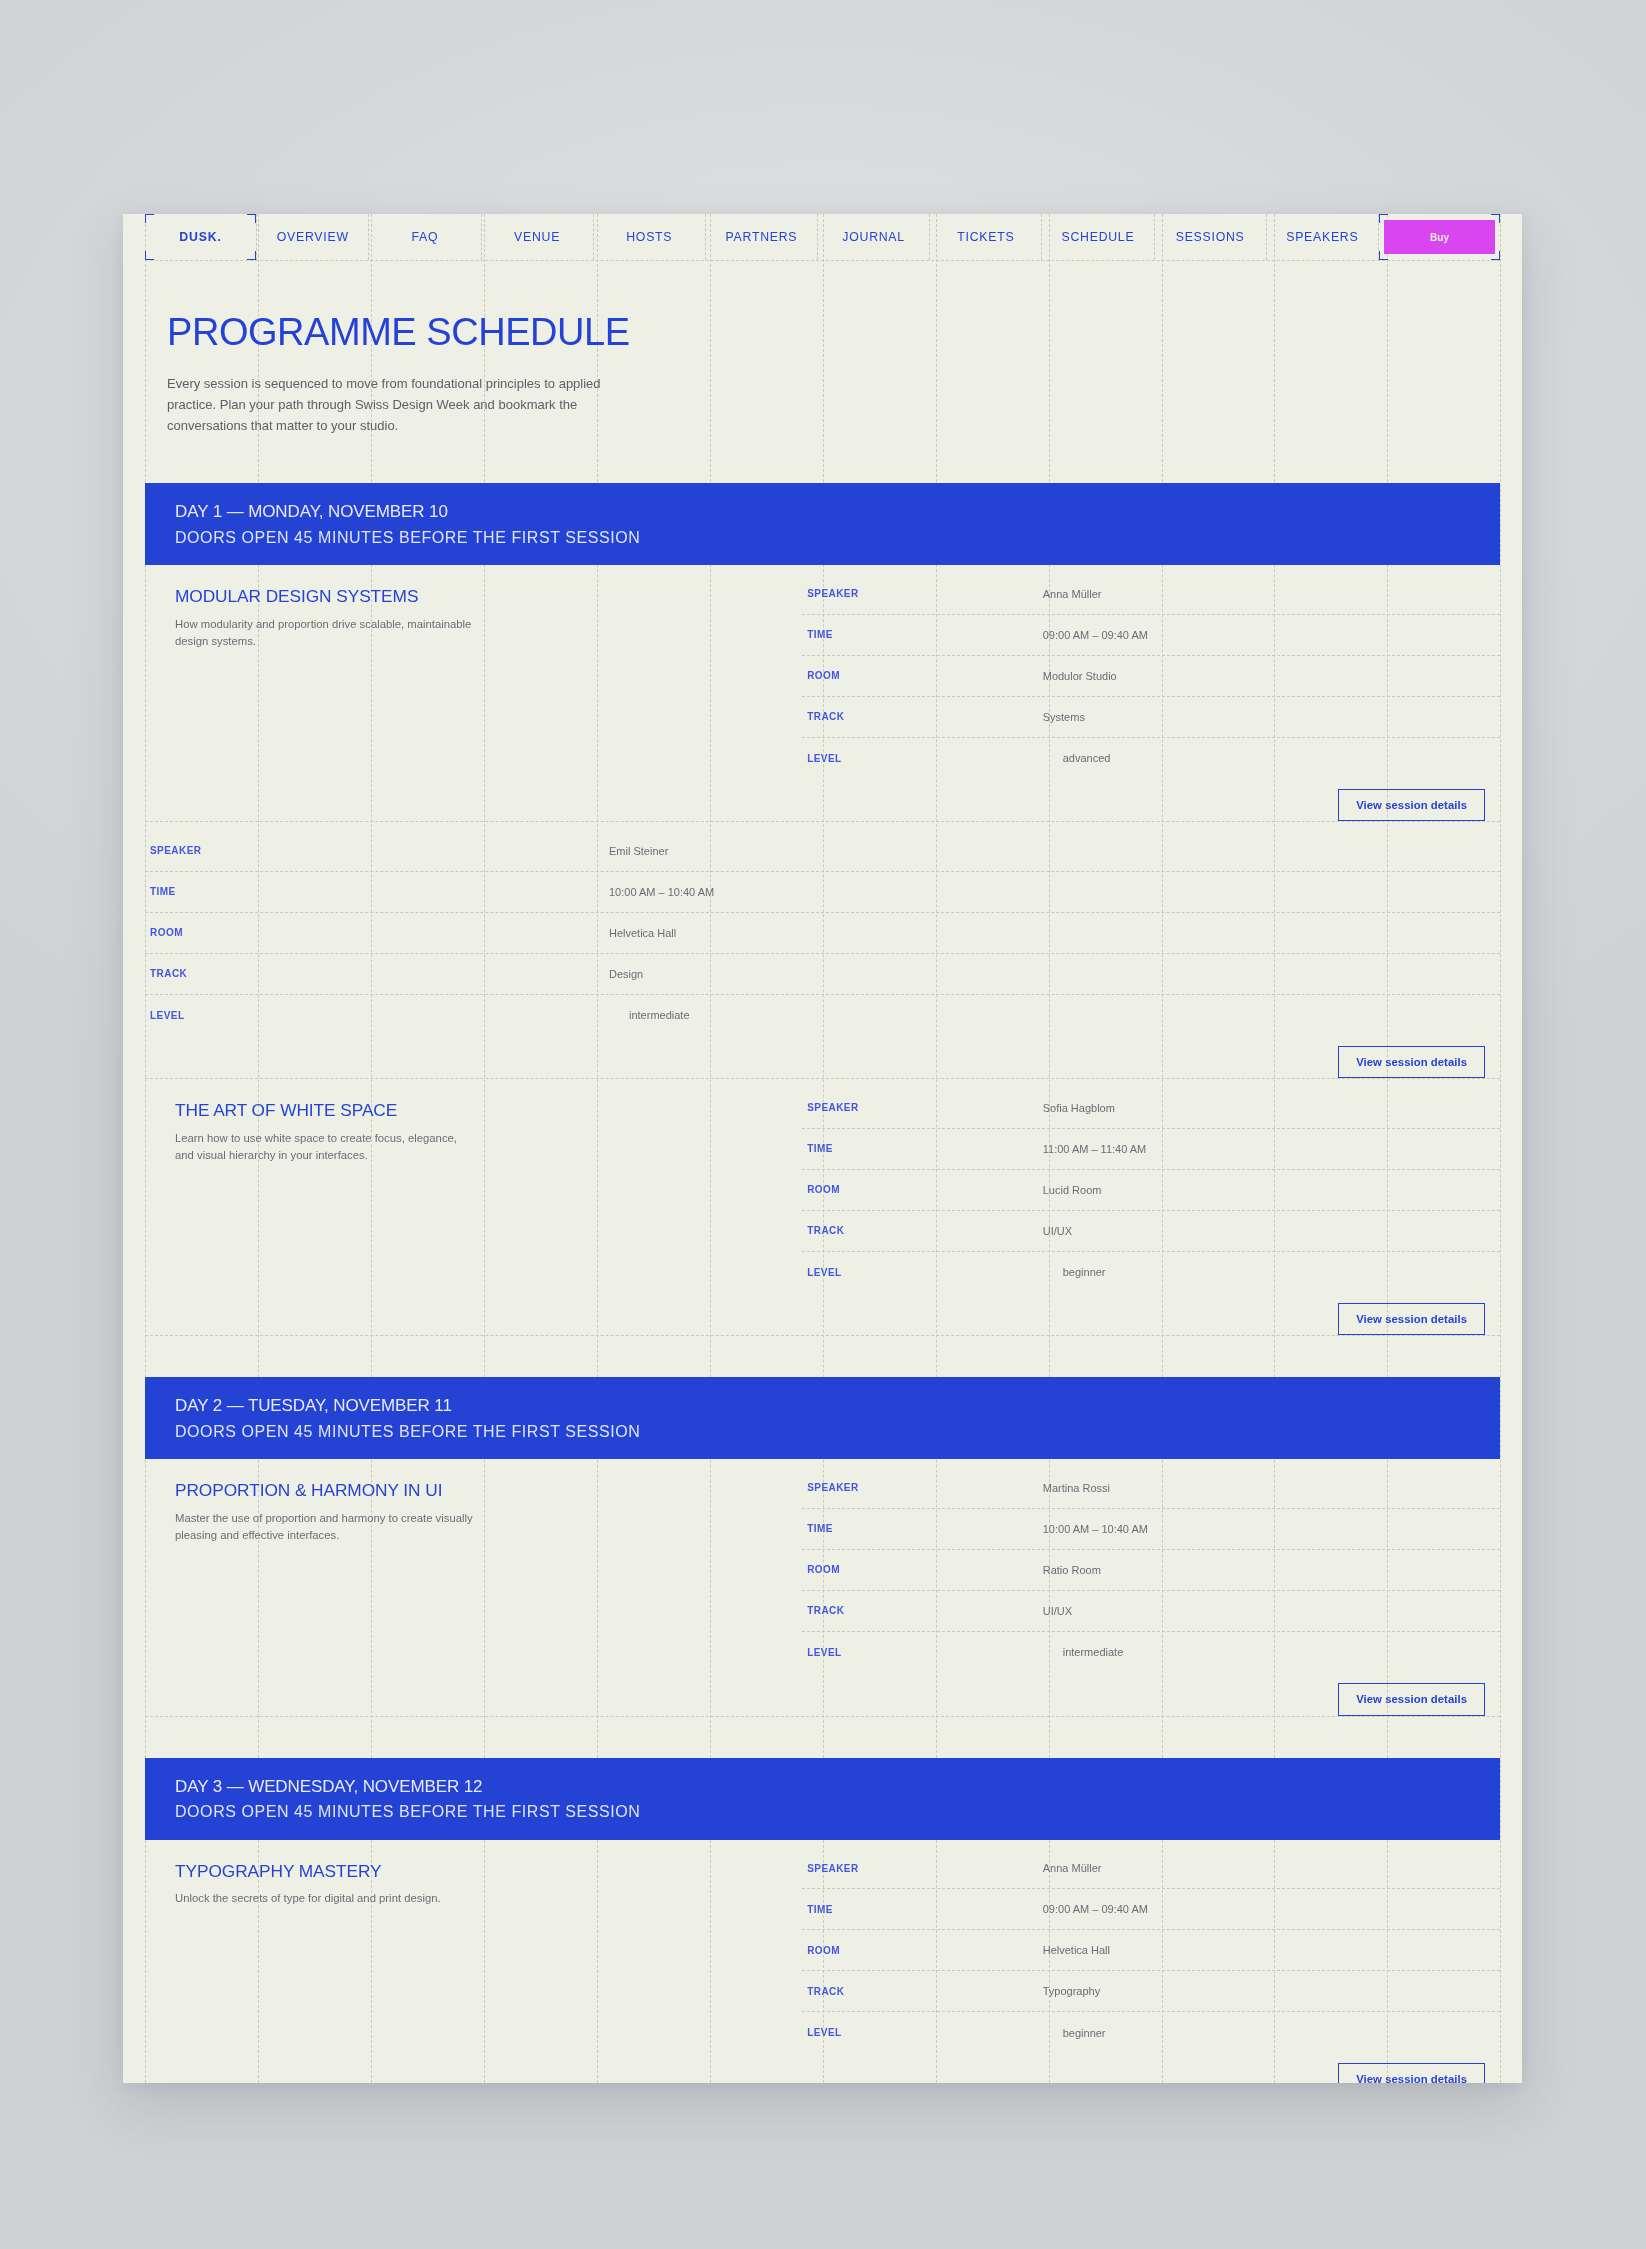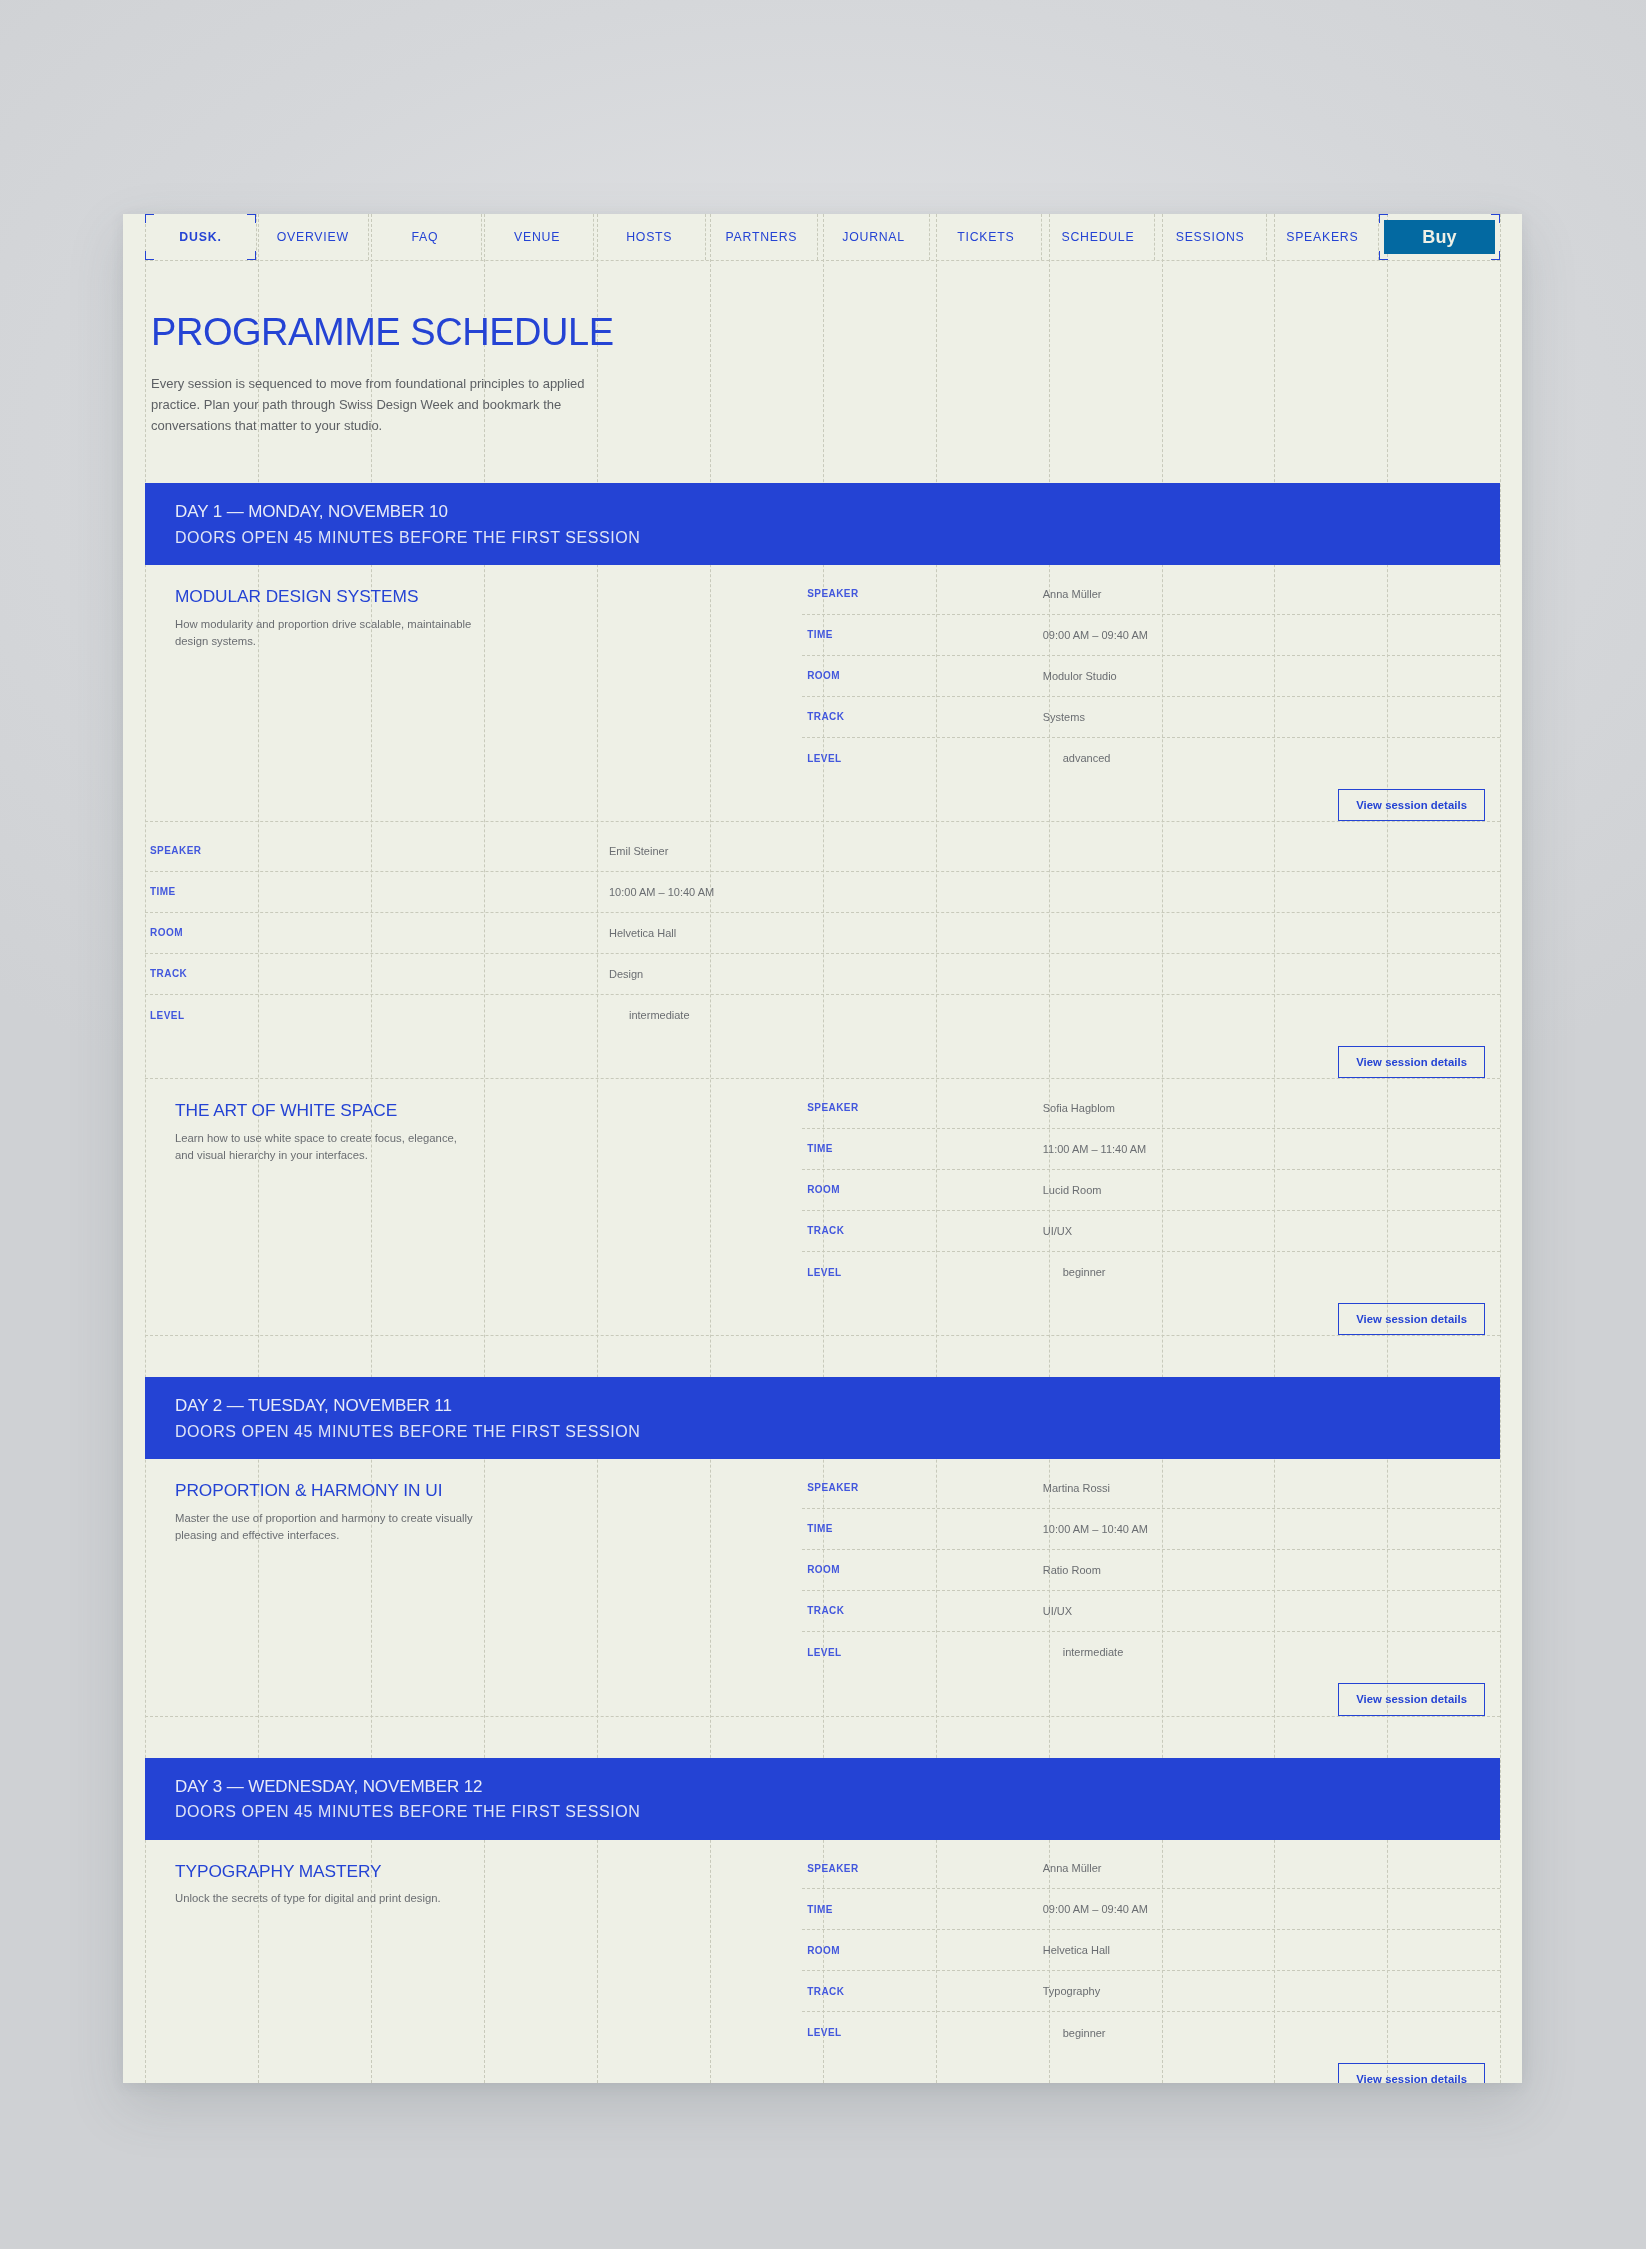--- a/index.html
+++ b/index.html
@@ -80,37 +80,37 @@
   .brackets i {
     position:absolute; width:9.3px; height:9.3px; border:0 solid #2443d4;
   }
   .brackets i.tl { left:0; top:0; border-left-width:1.9px; border-top-width:1.9px; }
   .brackets i.tr { right:0; top:0; border-right-width:1.9px; border-top-width:1.9px; }
   .brackets i.bl { left:0; bottom:0; border-left-width:1.9px; border-bottom-width:1.9px; }
   .brackets i.br { right:0; bottom:0; border-right-width:1.9px; border-bottom-width:1.9px; }
 
   .buy-cell { padding:3.4px 5px; }
   #buy-button {
-    background:#0369a1;
+    background:#d946ef;
     color:#eef0e6;
     border:none;
     width:100%;
     height:34px;
     font-family:inherit;
-    font-size:18px;
+    font-size:10px;
     font-weight:600;
     letter-spacing:.01em;
     cursor:pointer;
   }
 
   
   #intro {
     position:relative;
     z-index:2;
-    padding:52px 0 0 28px;
+    padding:52px 0 0 44px;
   }
   #page-title {
     font-size:38px;
     line-height:1;
     font-weight:400;
     letter-spacing:-0.012em;
     color:#2443d4;
     white-space:nowrap;
   }
   #intro-copy {

